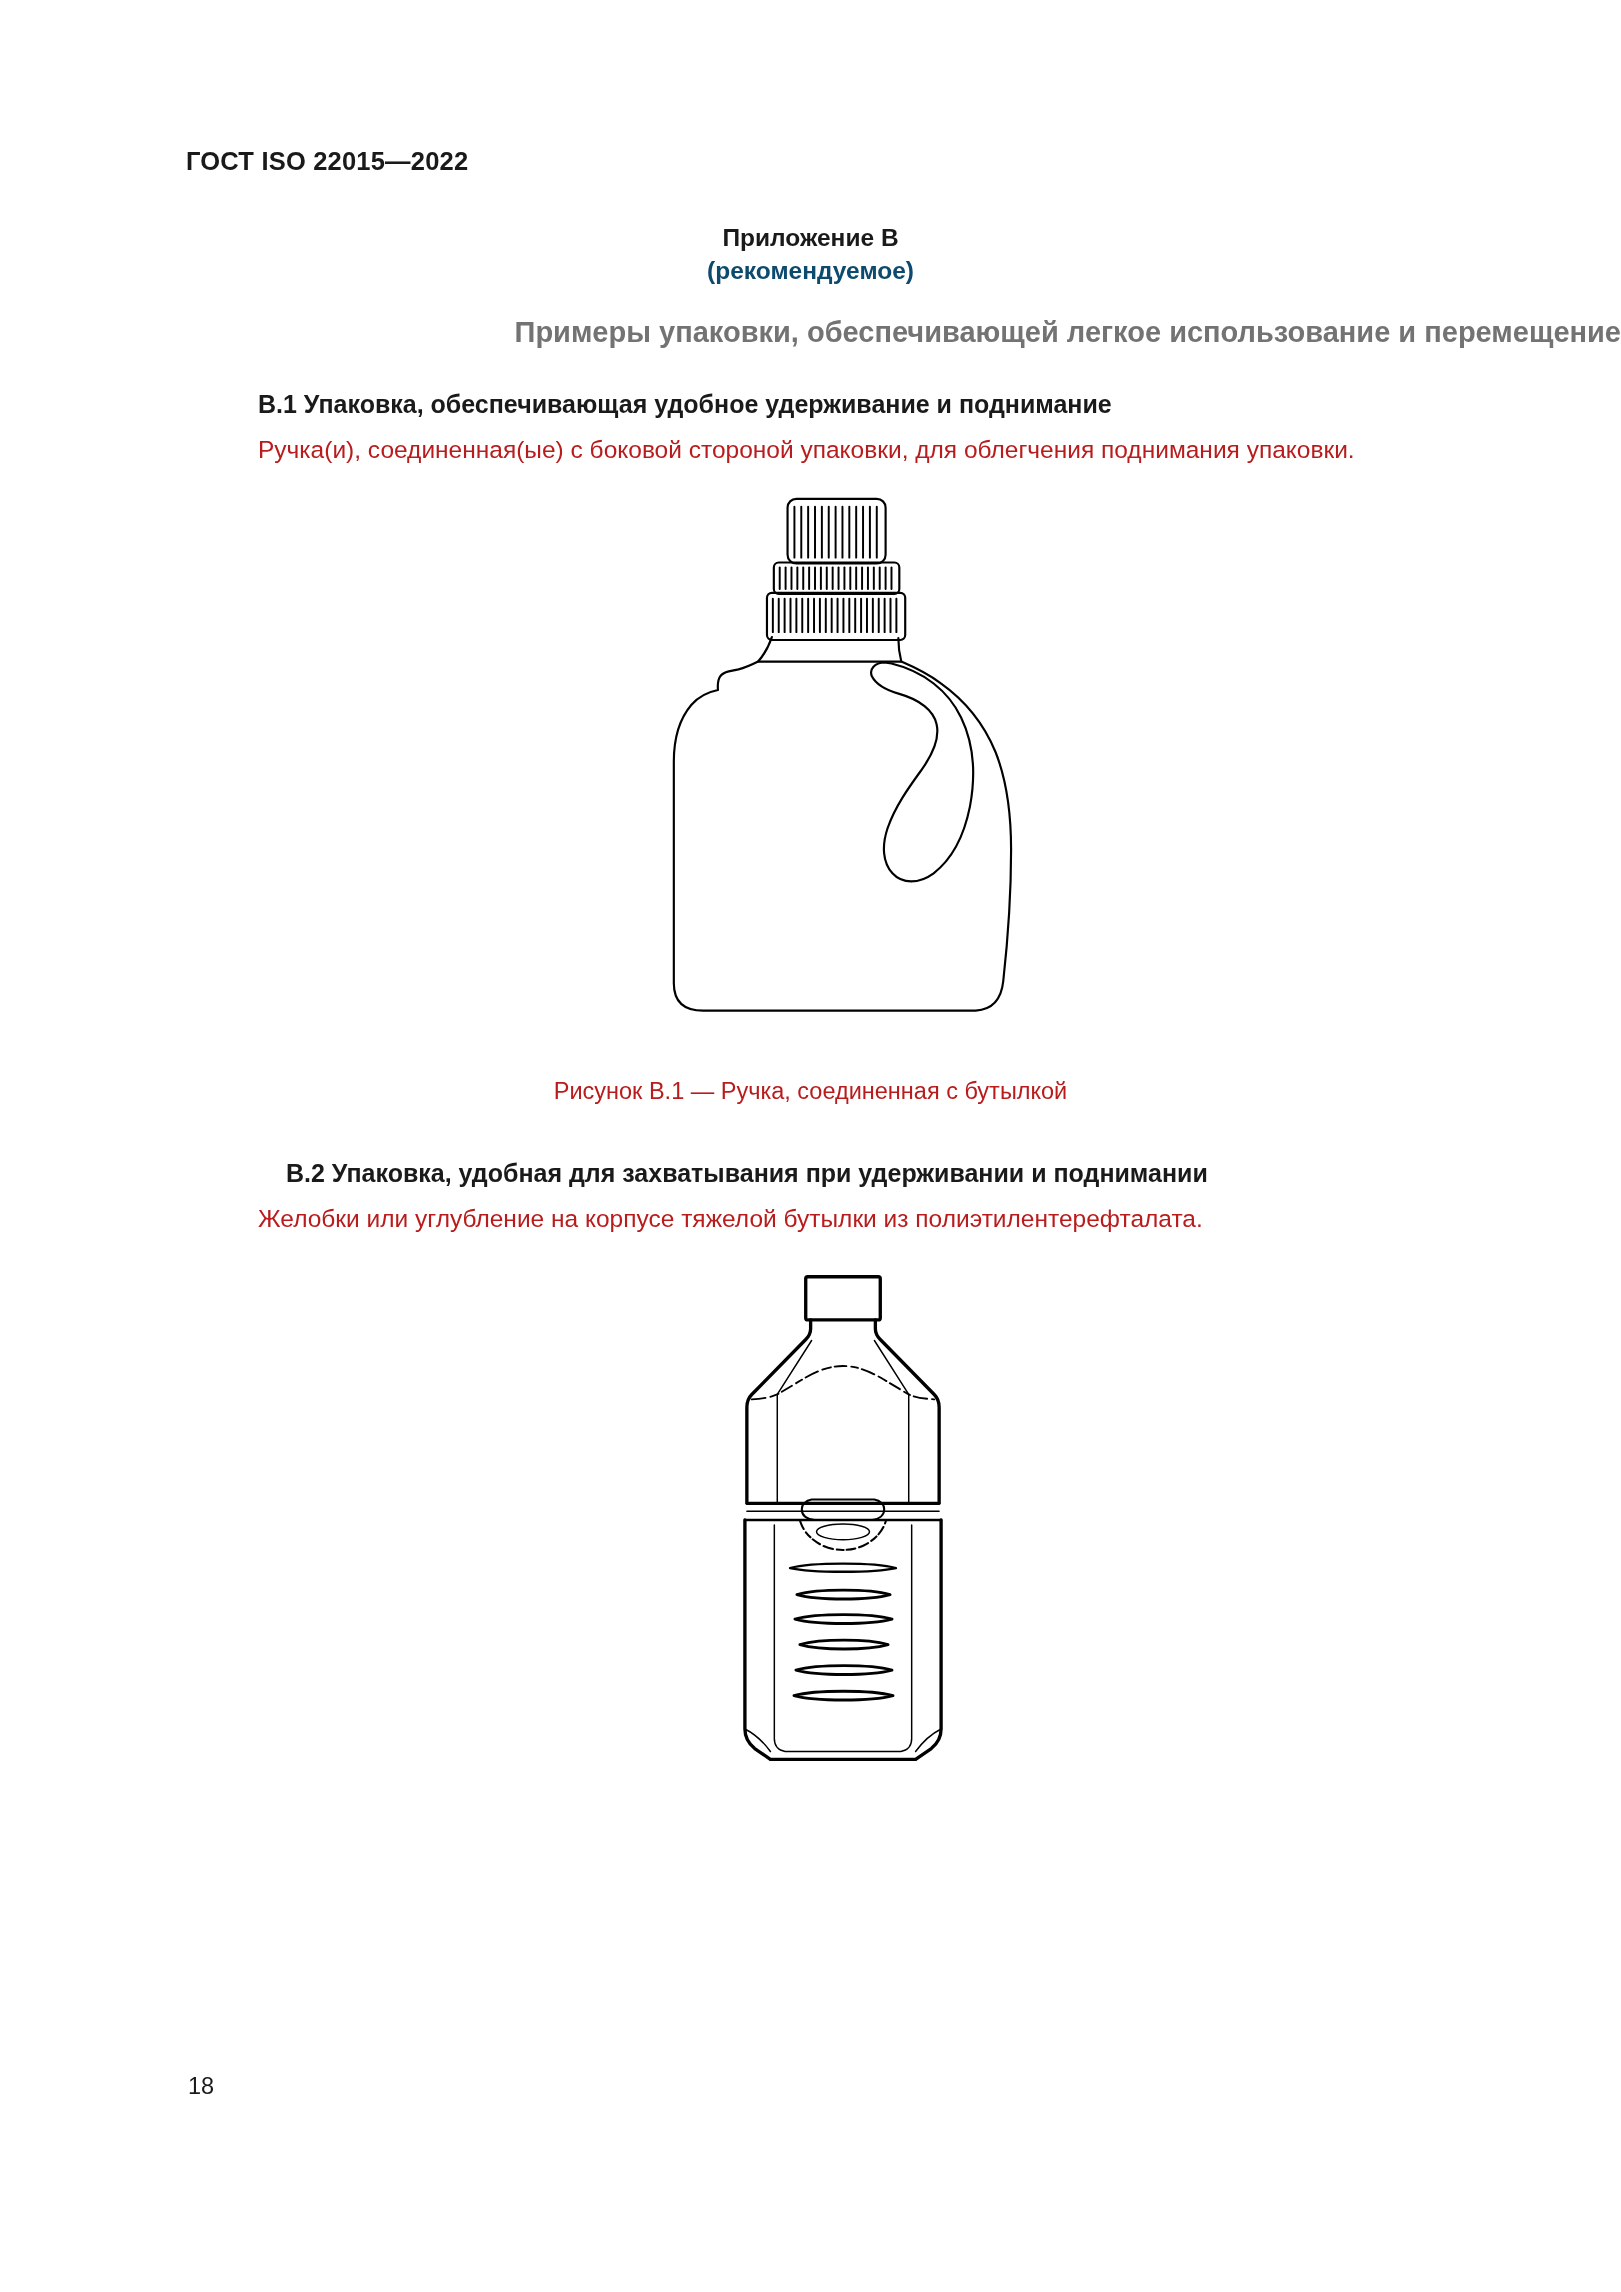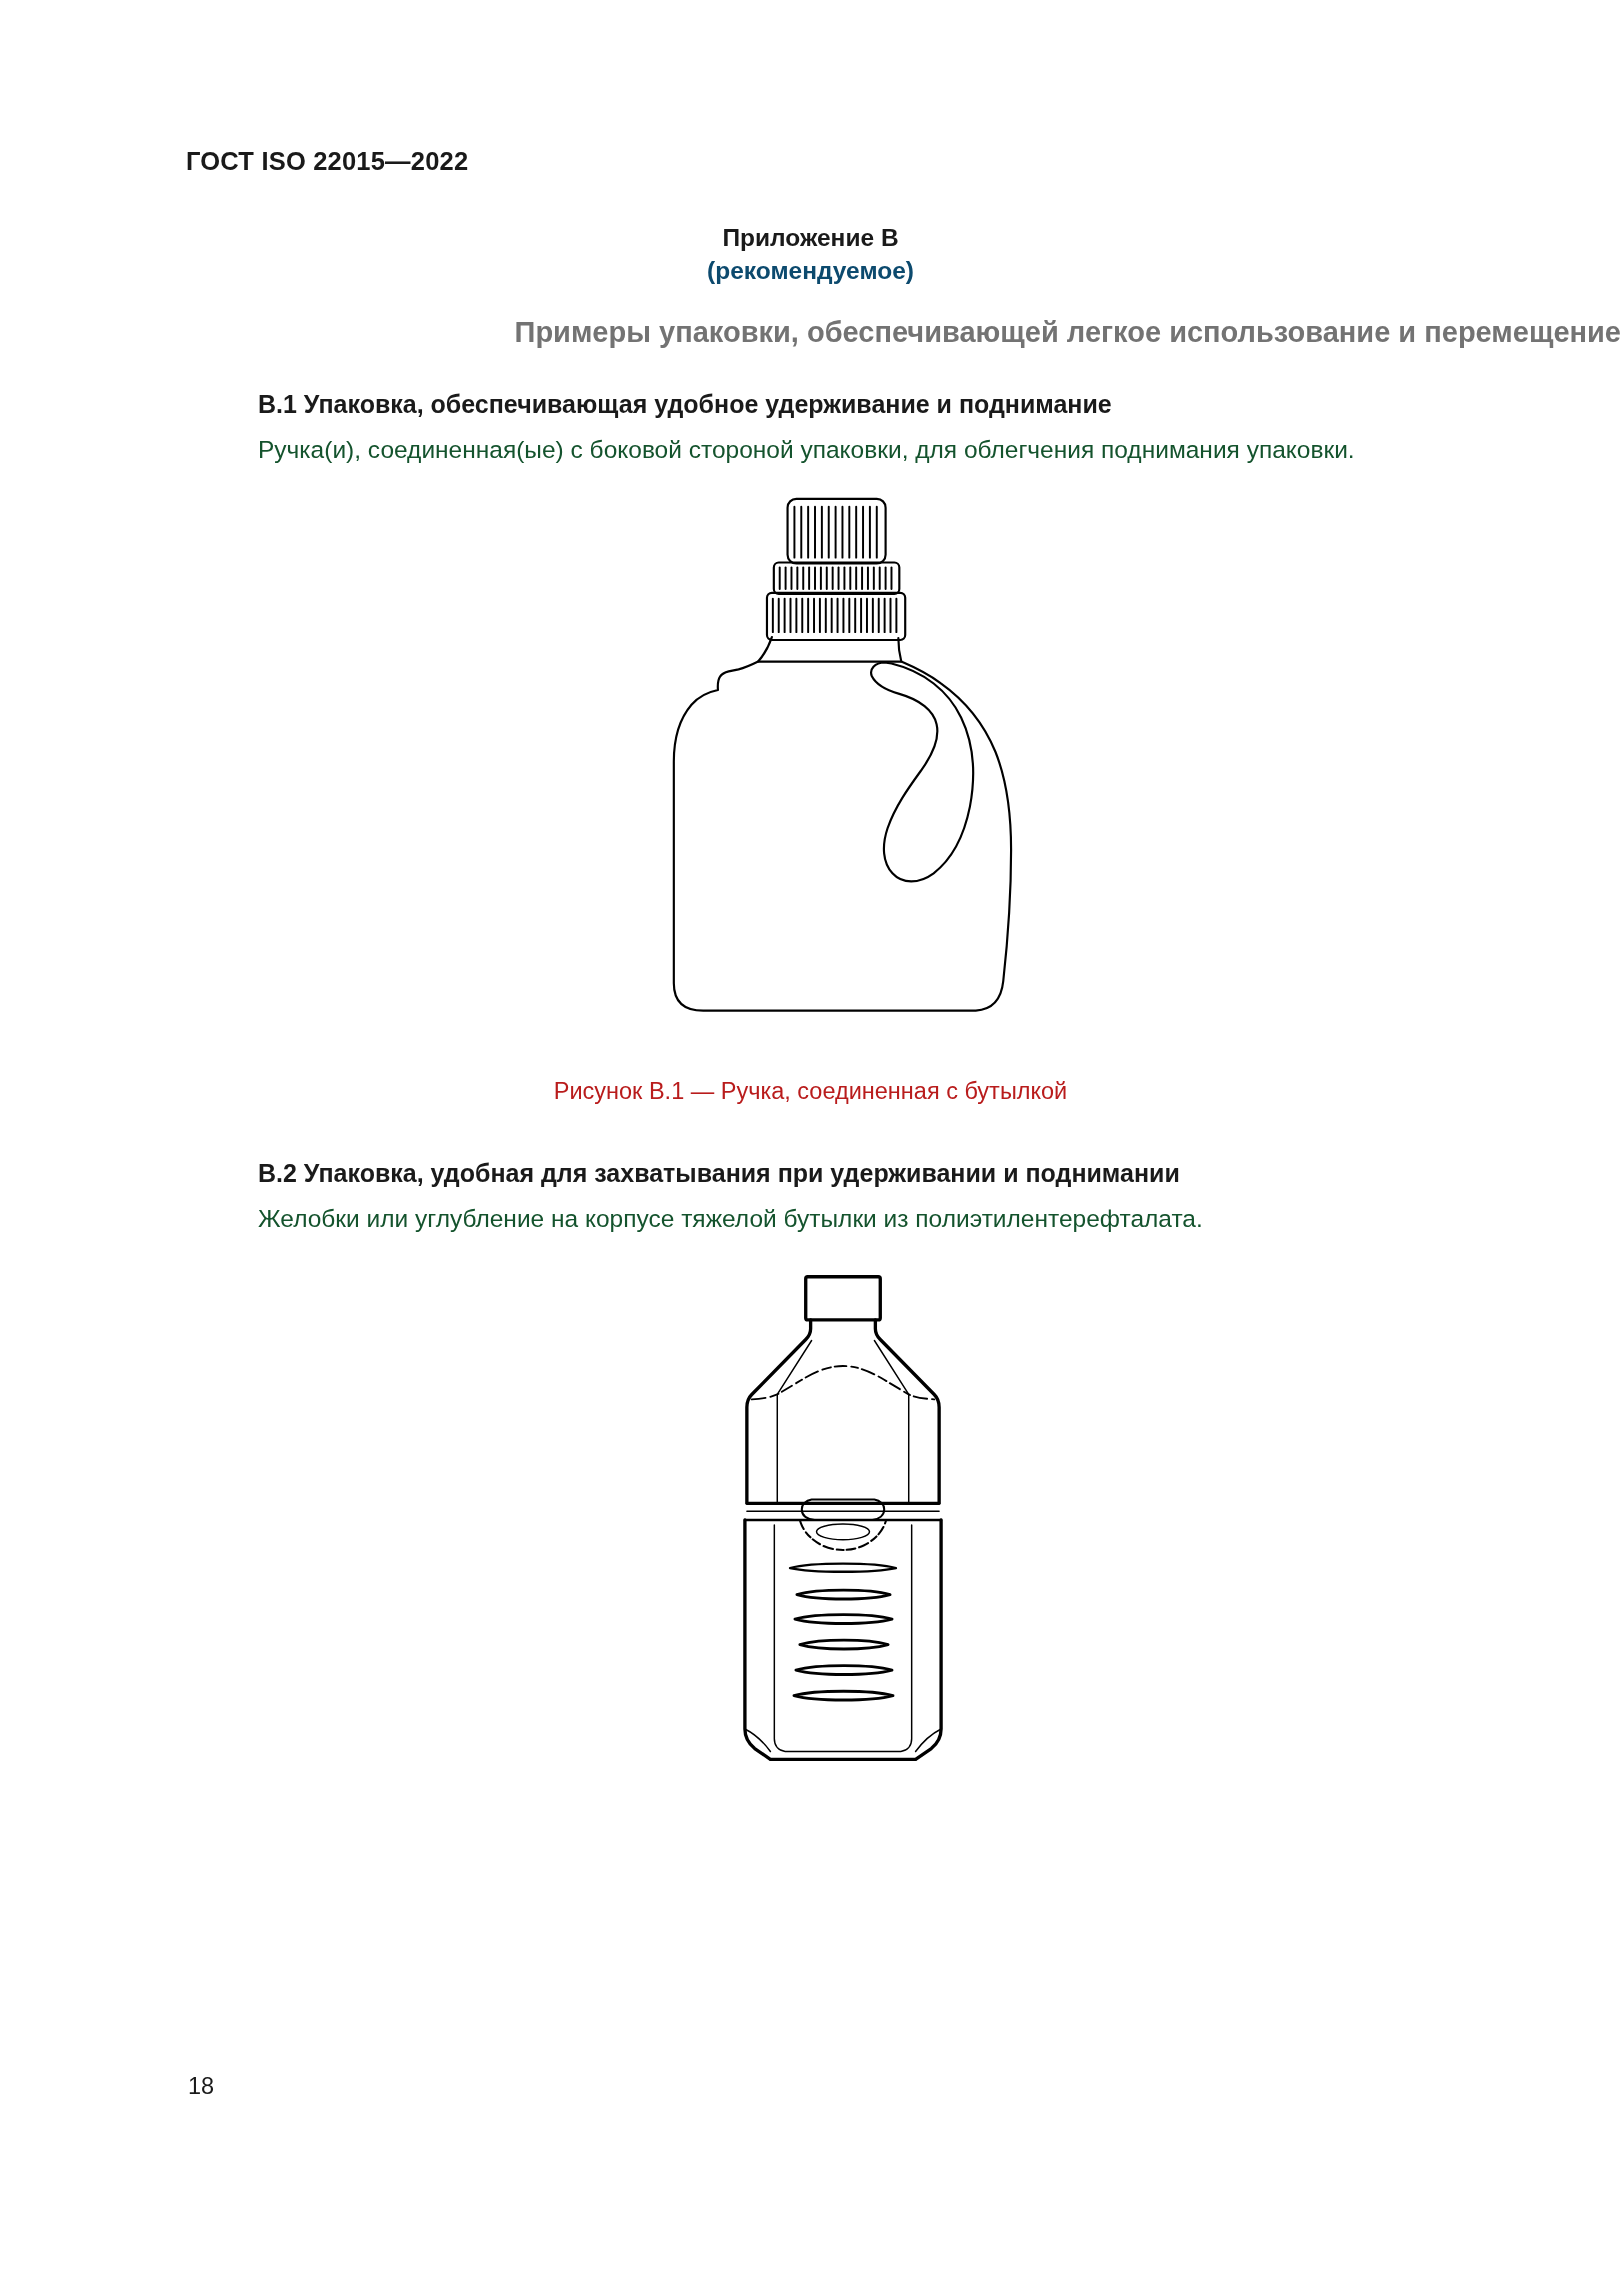--- a/index.html
+++ b/index.html
@@ -71,27 +71,27 @@
     font-size: 25px;
     font-weight: bold;
     color: #1a1a1a;
     white-space: nowrap;
   }
   .section-body {
     position: absolute;
     left: 258px;
     font-size: 24.5px;
     font-weight: normal;
-    color: #14532d;
+    color: #b91c1c;
     white-space: nowrap;
     text-align: center;
   }
   #sec-b1-heading { top: 390px; }
   #sec-b1-body    { top: 436px; }
-  #sec-b2-heading { top: 1159px; }
+  #sec-b2-heading { top: 1159px; margin-left: 28px; }
   #sec-b2-body    { top: 1205px; }
 
   
   .figure-caption {
     position: absolute;
     left: 0;
     width: 100%;
     text-align: center;
     font-size: 23.5px;
     color: #b91c1c;

